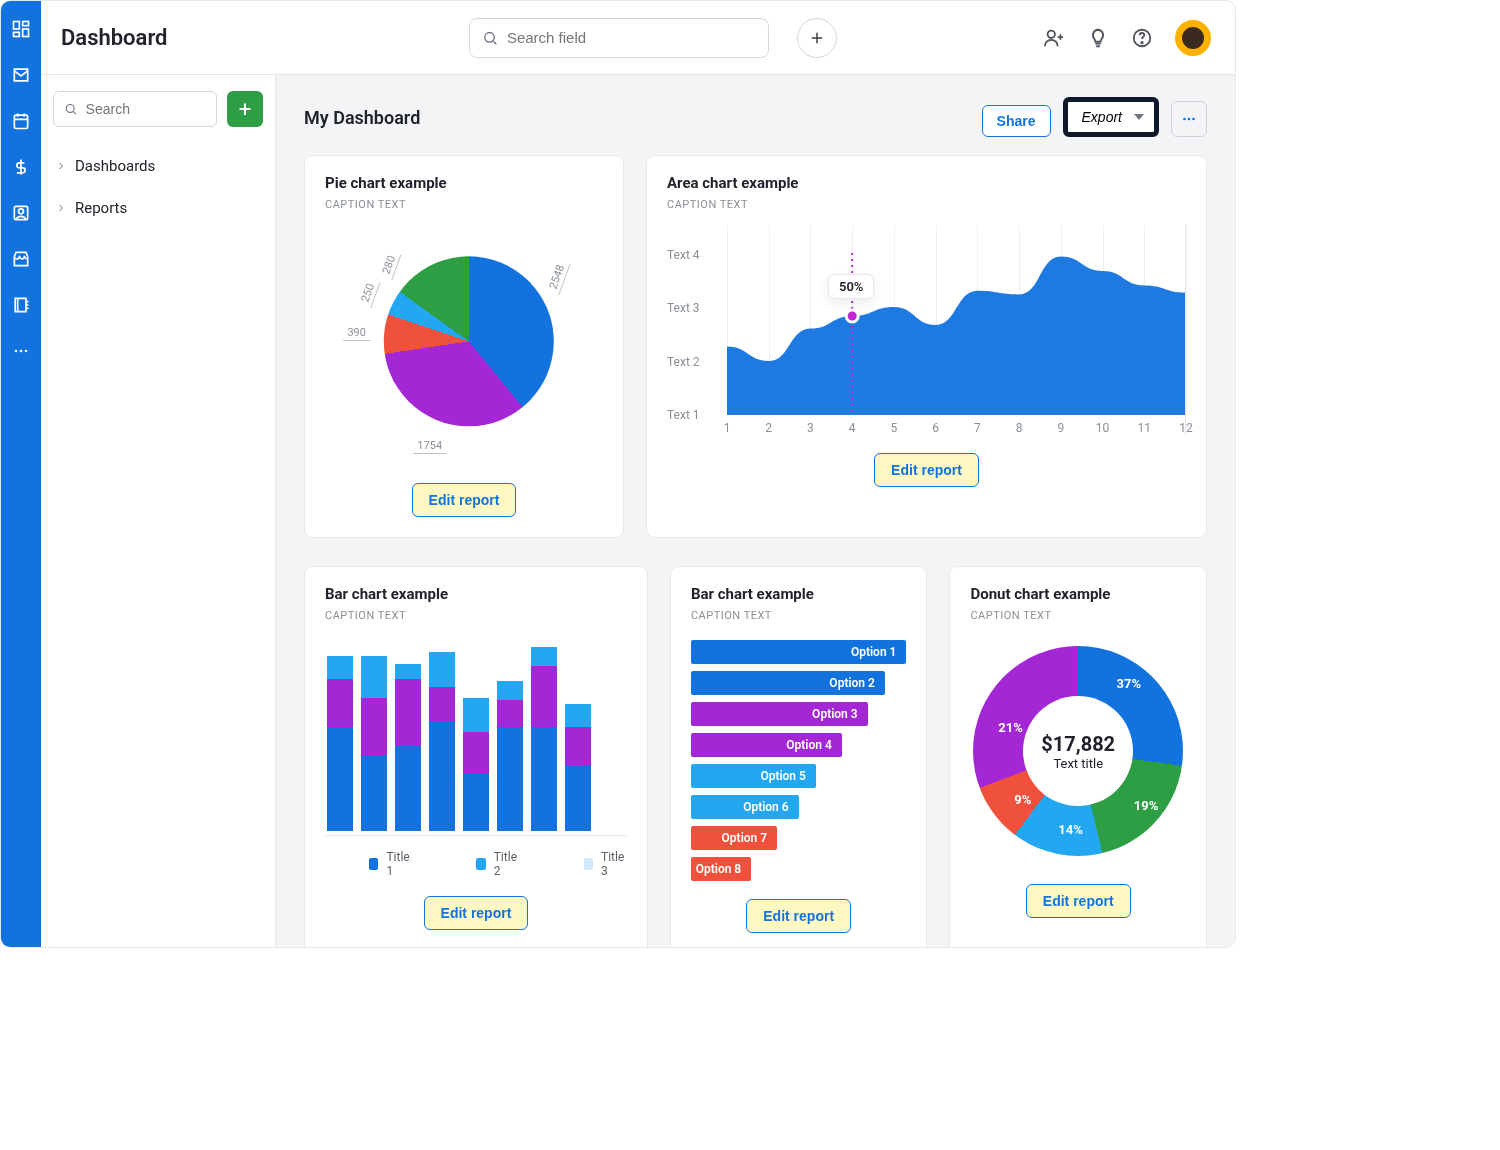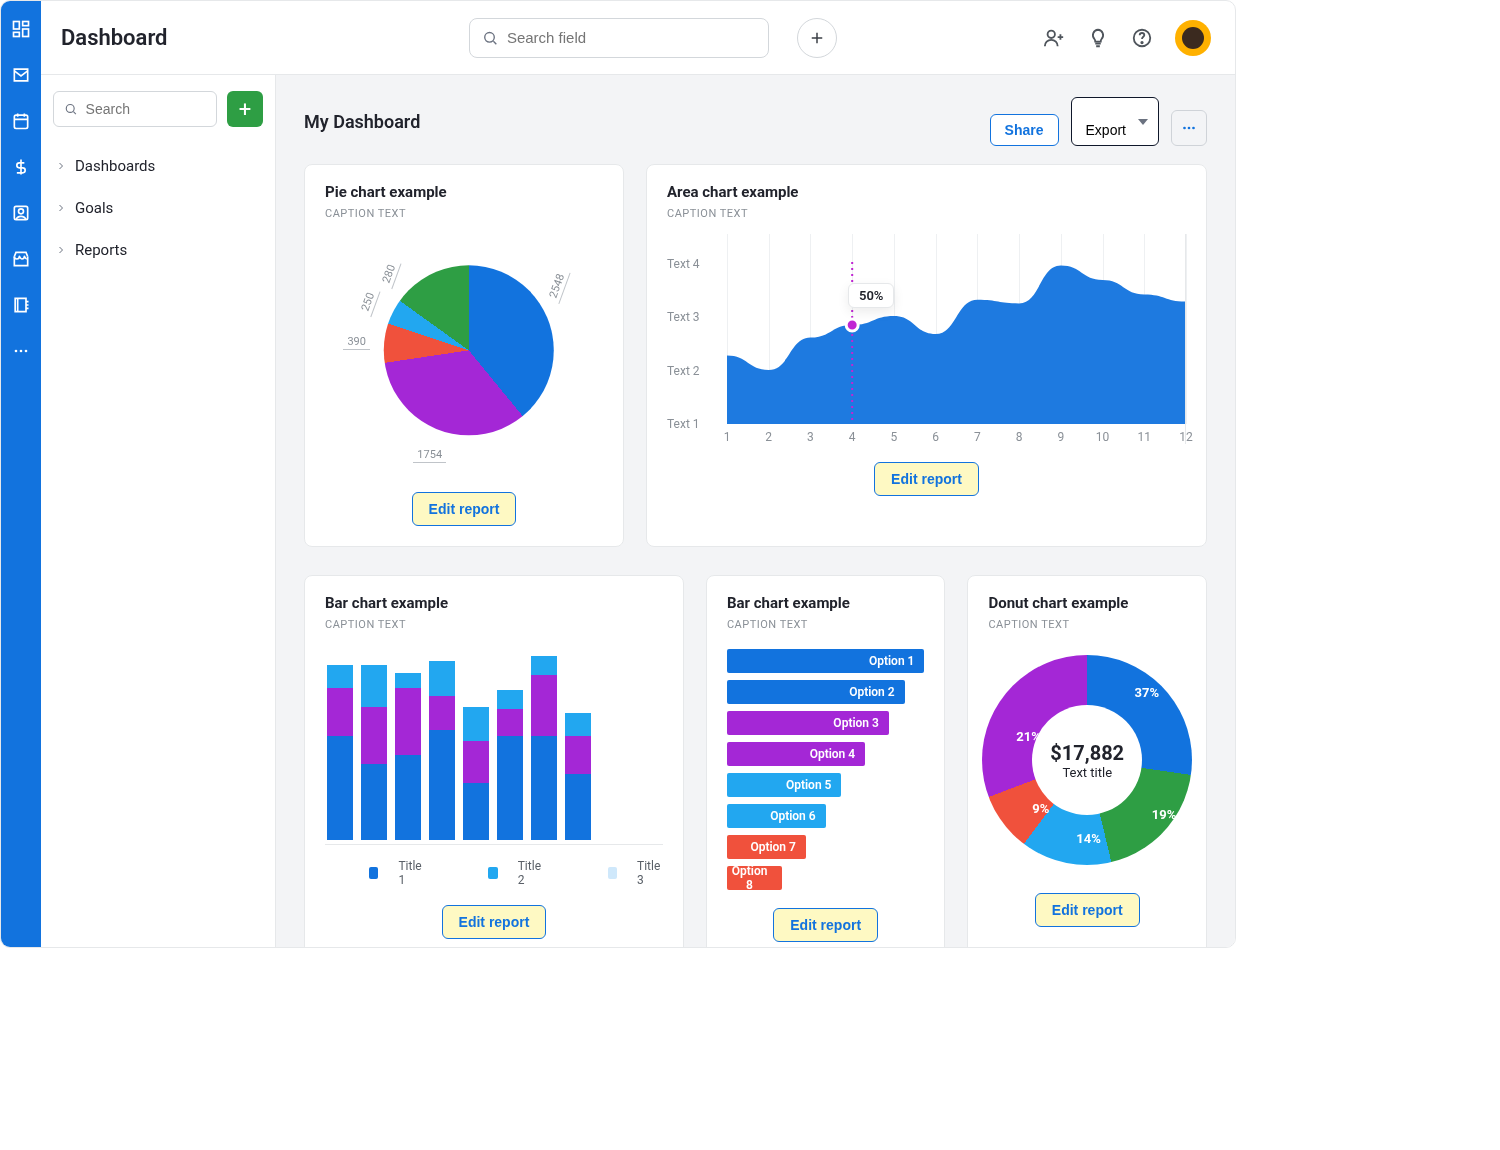--- a/index.html
+++ b/index.html
@@ -29,21 +29,21 @@
   .sidesearch input { border: none; outline: none; font-size: 14px; width: 100%; color: #6b7280; background: transparent; }
   .addbtn { width: 36px; height: 36px; border-radius: 6px; background: #2e9e44; color: #fff; display: flex; align-items: center; justify-content: center; font-size: 22px; cursor: pointer; }
   .navitem { display: flex; align-items: center; gap: 8px; padding: 12px 6px 12px 2px; font-size: 15px; cursor: pointer; color: #21232c; }
   .navitem svg { width: 12px; height: 12px; color: #6b7280; }
   
   .content { flex: 1; padding: 22px 28px; overflow: auto; }
   .pagehead { display: flex; align-items: center; gap: 12px; margin-bottom: 18px; }
   .pagehead h2 { font-size: 18px; font-weight: 600; }
   .headtrail { margin-left: auto; display: flex; align-items: flex-end; gap: 12px; }
   .linkbtn { border: 1px solid #1273de; color: #1273de; background: #fff; border-radius: 6px; padding: 7px 14px; font-size: 14px; font-weight: 600; cursor: pointer; }
-  .exportbtn { border: 1px solid #0f172a; background: #fff; border-radius: 6px; padding: 24px 32px 7px 14px; font-size: 14px; cursor: pointer; position: relative; }
+  .exportbtn { border: 5px solid #0f172a; background: #fff; border-radius: 6px; padding: 7px 32px 7px 14px; font-size: 14px; cursor: pointer; position: relative; font-style: italic; }
   .exportbtn::after { content: ""; position: absolute; right: 10px; top: 50%; width: 0; height: 0; border-left: 5px solid transparent; border-right: 5px solid transparent; border-top: 6px solid #6b7280; transform: translateY(-50%); }
   .morebtn { width: 36px; height: 36px; border: 1px solid #cfd3d8; border-radius: 6px; display: flex; align-items: center; justify-content: center; cursor: pointer; color: #1273de; }
   .row1 { display: grid; grid-template-columns: 320px 1fr; gap: 22px; margin-bottom: 28px; }
   .row2 { display: grid; grid-template-columns: 1fr 1fr 1fr; gap: 22px; }
   .card { background: #fff; border: 1px solid #e6e8ea; border-radius: 8px; padding: 18px 20px 20px 20px; }
   .card h3 { font-size: 15px; font-weight: 700; }
   .caption { font-size: 11px; letter-spacing: 0.5px; color: #8a9097; margin-top: 6px; margin-bottom: 14px; text-transform: uppercase; }
   .editbtn { display: block; margin: 18px auto 0 auto; border: 1px solid #1273de; color: #1273de; background: #fef9c3; border-radius: 6px; padding: 8px 16px; font-size: 14px; font-weight: 600; cursor: pointer; }
   
   .pie-wrap { position: relative; height: 240px; }
@@ -53,21 +53,21 @@
   .area-wrap { position: relative; height: 210px; border-right: 1px solid #e6e8ea; }
   .vg { position: absolute; top: 0; bottom: 0; width: 1px; background: #eef0f2; }
   .ytick { position: absolute; left: 0; font-size: 12px; color: #8a9097; transform: translateY(-50%); }
   .xtick { position: absolute; bottom: 0; font-size: 12px; color: #8a9097; transform: translateX(-50%); }
   .tooltip { position: absolute; background: #fff; border: 1px solid #e6e8ea; box-shadow: 0 4px 12px rgba(0,0,0,0.08); border-radius: 6px; padding: 4px 10px; font-size: 13px; font-weight: 600; }
   
   .vbar-wrap { height: 200px; display: flex; align-items: flex-end; gap: 8px; padding: 0 2px 4px 2px; border-bottom: 1px solid #e6e8ea; }
   .vbar { width: 26px; display: flex; flex-direction: column-reverse; }
   .seg { width: 100%; }
   .legend { display: flex; gap: 20px; margin-top: 14px; font-size: 12px; color: #5a6068; }
-  .lg { display: flex; align-items: center; gap: 20px; margin-left: 44px; }
+  .lg { display: flex; align-items: center; gap: 8px; margin-left: 44px; }
   .lg .sw { width: 12px; height: 12px; border-radius: 2px; }
   
   .hbar-wrap { display: flex; flex-direction: column; gap: 7px; padding-top: 4px; text-align: center; }
   .hbar { height: 24px; border-radius: 2px; color: #fff; font-size: 12px; font-weight: 600; display: flex; align-items: center; justify-content: flex-end; padding-right: 10px; }
   
   .donut-wrap { position: relative; height: 230px; }
   .donut { position: absolute; left: 50%; top: 50%; width: 210px; height: 210px; transform: translate(-50%, -50%); border-radius: 50%; }
   .donut-hole { position: absolute; left: 50%; top: 50%; width: 110px; height: 110px; background: #fff; border-radius: 50%; transform: translate(-50%, -50%); display: flex; flex-direction: column; align-items: center; justify-content: center; }
   .donut-hole .val { font-size: 20px; font-weight: 700; }
   .donut-hole .sub { font-size: 13px; color: #21232c; }
@@ -179,26 +179,20 @@
               </svg>
             <input type="text" placeholder="Search" style="">
           </div>
           <div class="addbtn">+</div>
         </div>
         <div class="navitem">
           <svg viewBox="0 0 24 24">
               <path d="M9 6l6 6-6 6" fill="none" stroke="currentColor" stroke-width="2"></path>
             </svg>
           <span>Dashboards</span>
-        </div>
-        <div class="navitem">
-          <svg viewBox="0 0 24 24">
-              <path d="M9 6l6 6-6 6" fill="none" stroke="currentColor" stroke-width="2"></path>
-            </svg>
-          <span>Goals</span>
         </div>
         <div class="navitem">
           <svg viewBox="0 0 24 24">
               <path d="M9 6l6 6-6 6" fill="none" stroke="currentColor" stroke-width="2"></path>
             </svg>
           <span>Reports</span>
         </div>
       </div>
 
       <div class="content">
@@ -263,21 +257,21 @@
                 <div class="xtick" style="left: 435.545px;">10</div>
                 <div class="vg" style="left: 477.273px; top: 0px; bottom: 20px; position: absolute;"></div>
                 <div class="xtick" style="left: 477.273px;">11</div>
                 <div class="vg" style="left: 519px; top: 0px; bottom: 20px; position: absolute;"></div>
                 <div class="xtick" style="left: 519px;">12</div>
                 <svg width="100%" height="210" style="position: absolute; left: 0px; top: 0px;">
                   <path d="M 60 190 L 60 121.6 C 80.86363636363636 121.6, 80.86363636363636 136, 101.72727272727272 136 C 122.59090909090908 136, 122.59090909090908 103.60000000000001, 143.45454545454544 103.60000000000001 C 164.3181818181818 103.60000000000001, 164.3181818181818 90.99999999999999, 185.1818181818182 90.99999999999999 C 206.04545454545456 90.99999999999999, 206.04545454545456 82, 226.9090909090909 82 C 247.77272727272725 82, 247.77272727272725 100, 268.6363636363636 100 C 289.5 100, 289.5 65.80000000000001, 310.3636363636364 65.80000000000001 C 331.22727272727275 65.80000000000001, 331.22727272727275 69.39999999999999, 352.09090909090907 69.39999999999999 C 372.95454545454544 69.39999999999999, 372.95454545454544 31.599999999999994, 393.8181818181818 31.599999999999994 C 414.6818181818182 31.599999999999994, 414.6818181818182 46, 435.54545454545456 46 C 456.4090909090909 46, 456.4090909090909 60.400000000000006, 477.27272727272725 60.400000000000006 C 498.1363636363636 60.400000000000006, 498.1363636363636 67.6, 519 67.6 L 519 190 Z" fill="#1273de" fill-opacity="0.95"></path>
                   <line x1="185.1818181818182" x2="185.1818181818182" y1="28" y2="190" stroke="#c026d3" stroke-width="2" stroke-dasharray="2 4"></line>
                   <circle cx="185.1818181818182" cy="90.99999999999999" r="6" fill="#c026d3" stroke="#fff" stroke-width="3"></circle>
                 </svg>
-                <div class="tooltip" style="left: 181px; top: 49px;">50%</div>
+                <div class="tooltip" style="left: 161px; top: 49px;">50%</div>
               </div>
             <button class="editbtn">Edit report</button>
           </div>
         </div>
 
         <div class="row2">
 
           <div class="card">
             <h3>Bar chart example</h3>
             <div class="caption">Caption text</div>

